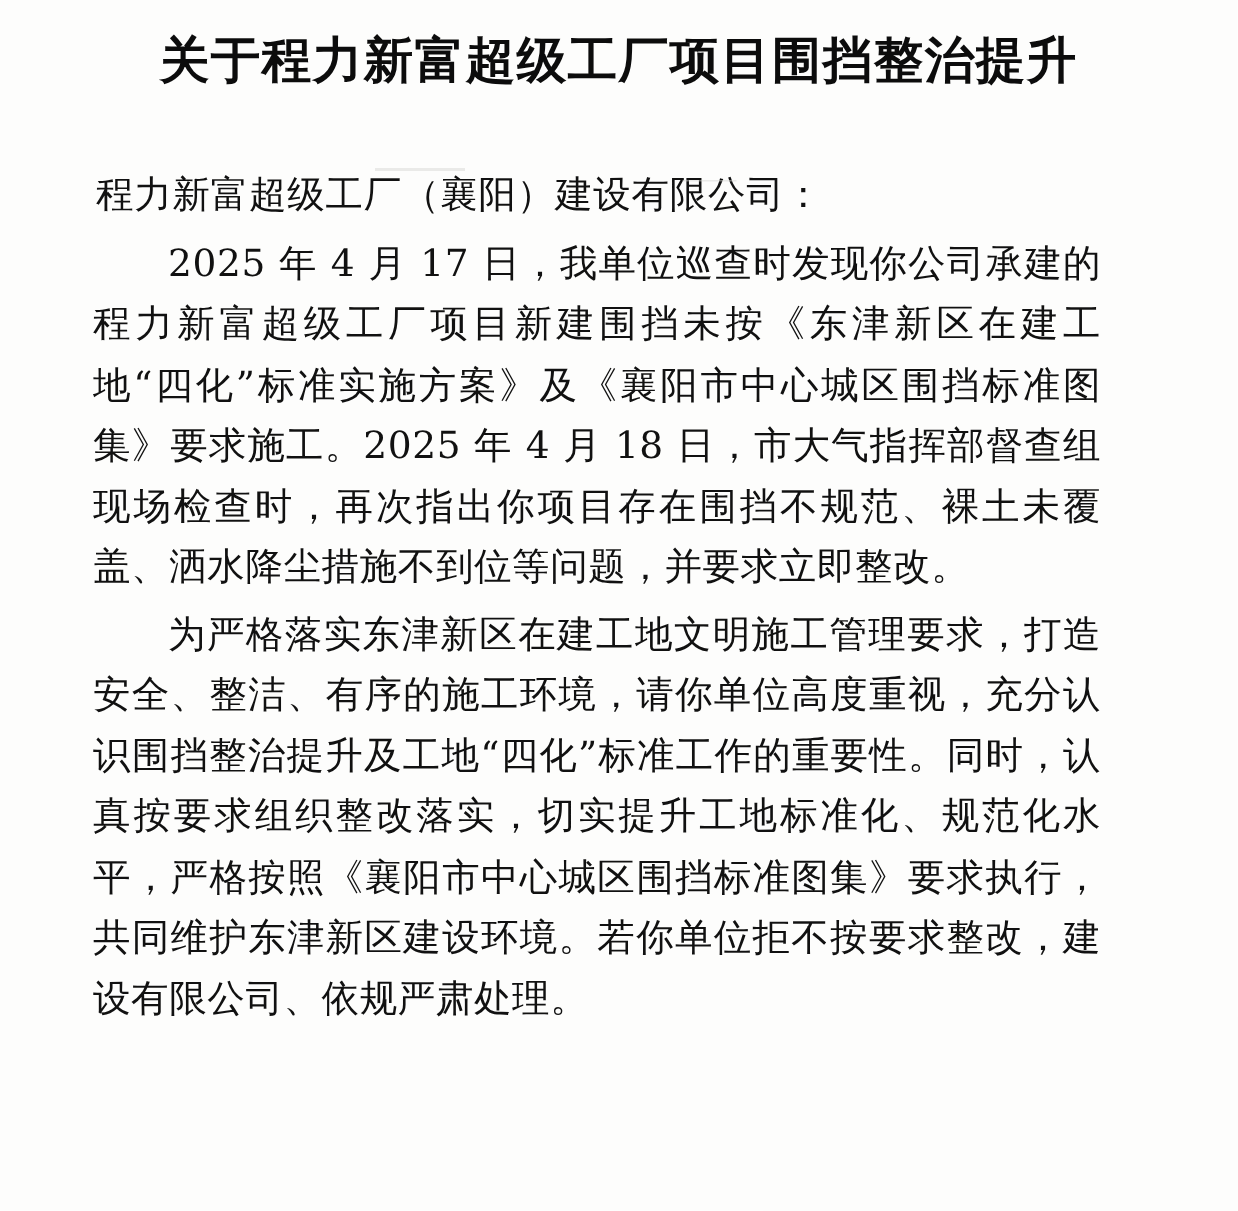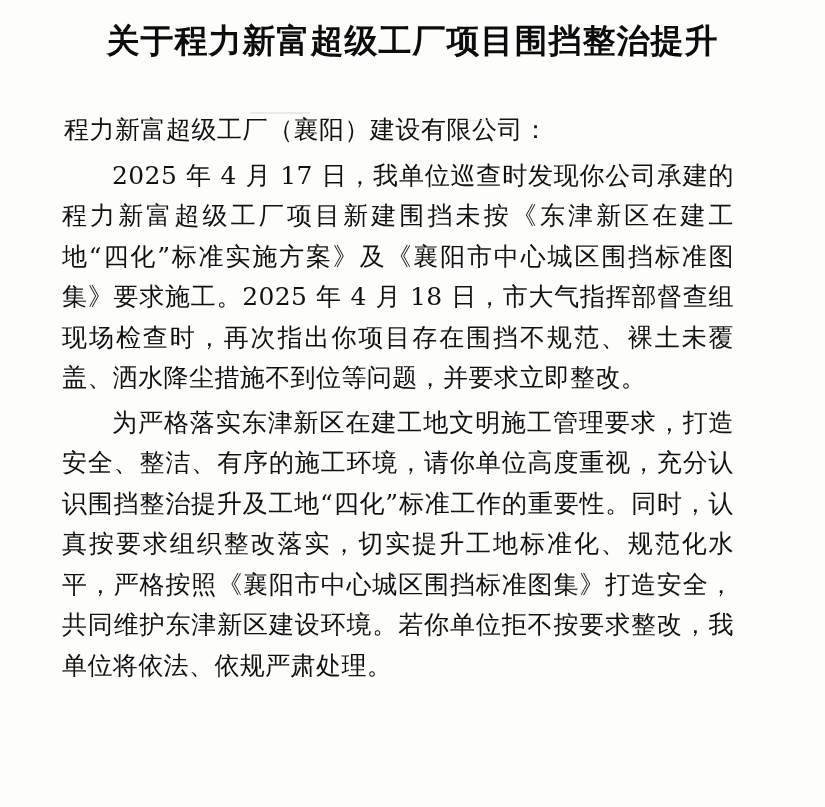--- a/index.html
+++ b/index.html
@@ -78,16 +78,16 @@
   <div class="scan-speck s2"></div>
   <div class="scan-speck s3"></div>
 
   <h1 class="doc-title">
     <span class="title-line">关于程力新富超级工厂项目围挡整治提升</span>
   </h1>
 
   <div class="body-block">
     <p class="recipient">程力新富超级工厂（襄阳）建设有限公司：</p>
     <p class="para">2025 年 4 月 17 日，我单位巡查时发现你公司承建的程力新富超级工厂项目新建围挡未按《东津新区在建工地“四化”标准实施方案》及《襄阳市中心城区围挡标准图集》要求施工。2025 年 4 月 18 日，市大气指挥部督查组现场检查时，再次指出你项目存在围挡不规范、裸土未覆盖、洒水降尘措施不到位等问题，并要求立即整改。</p>
-    <p class="para">为严格落实东津新区在建工地文明施工管理要求，打造安全、整洁、有序的施工环境，请你单位高度重视，充分认识围挡整治提升及工地“四化”标准工作的重要性。同时，认真按要求组织整改落实，切实提升工地标准化、规范化水平，严格按照《襄阳市中心城区围挡标准图集》打造安全，共同维护东津新区建设环境。若你单位拒不按要求整改，我单位将依法、依规严肃处理。</p>
+    <p class="para">为严格落实东津新区在建工地文明施工管理要求，打造安全、整洁、有序的施工环境，请你单位高度重视，充分认识围挡整治提升及工地“四化”标准工作的重要性。同时，认真按要求组织整改落实，切实提升工地标准化、规范化水平，严格按照《襄阳市中心城区围挡标准图集》要求执行，共同维护东津新区建设环境。若你单位拒不按要求整改，建设有限公司、依规严肃处理。</p>
   </div>
 
 </div>
 
 </body></html>

